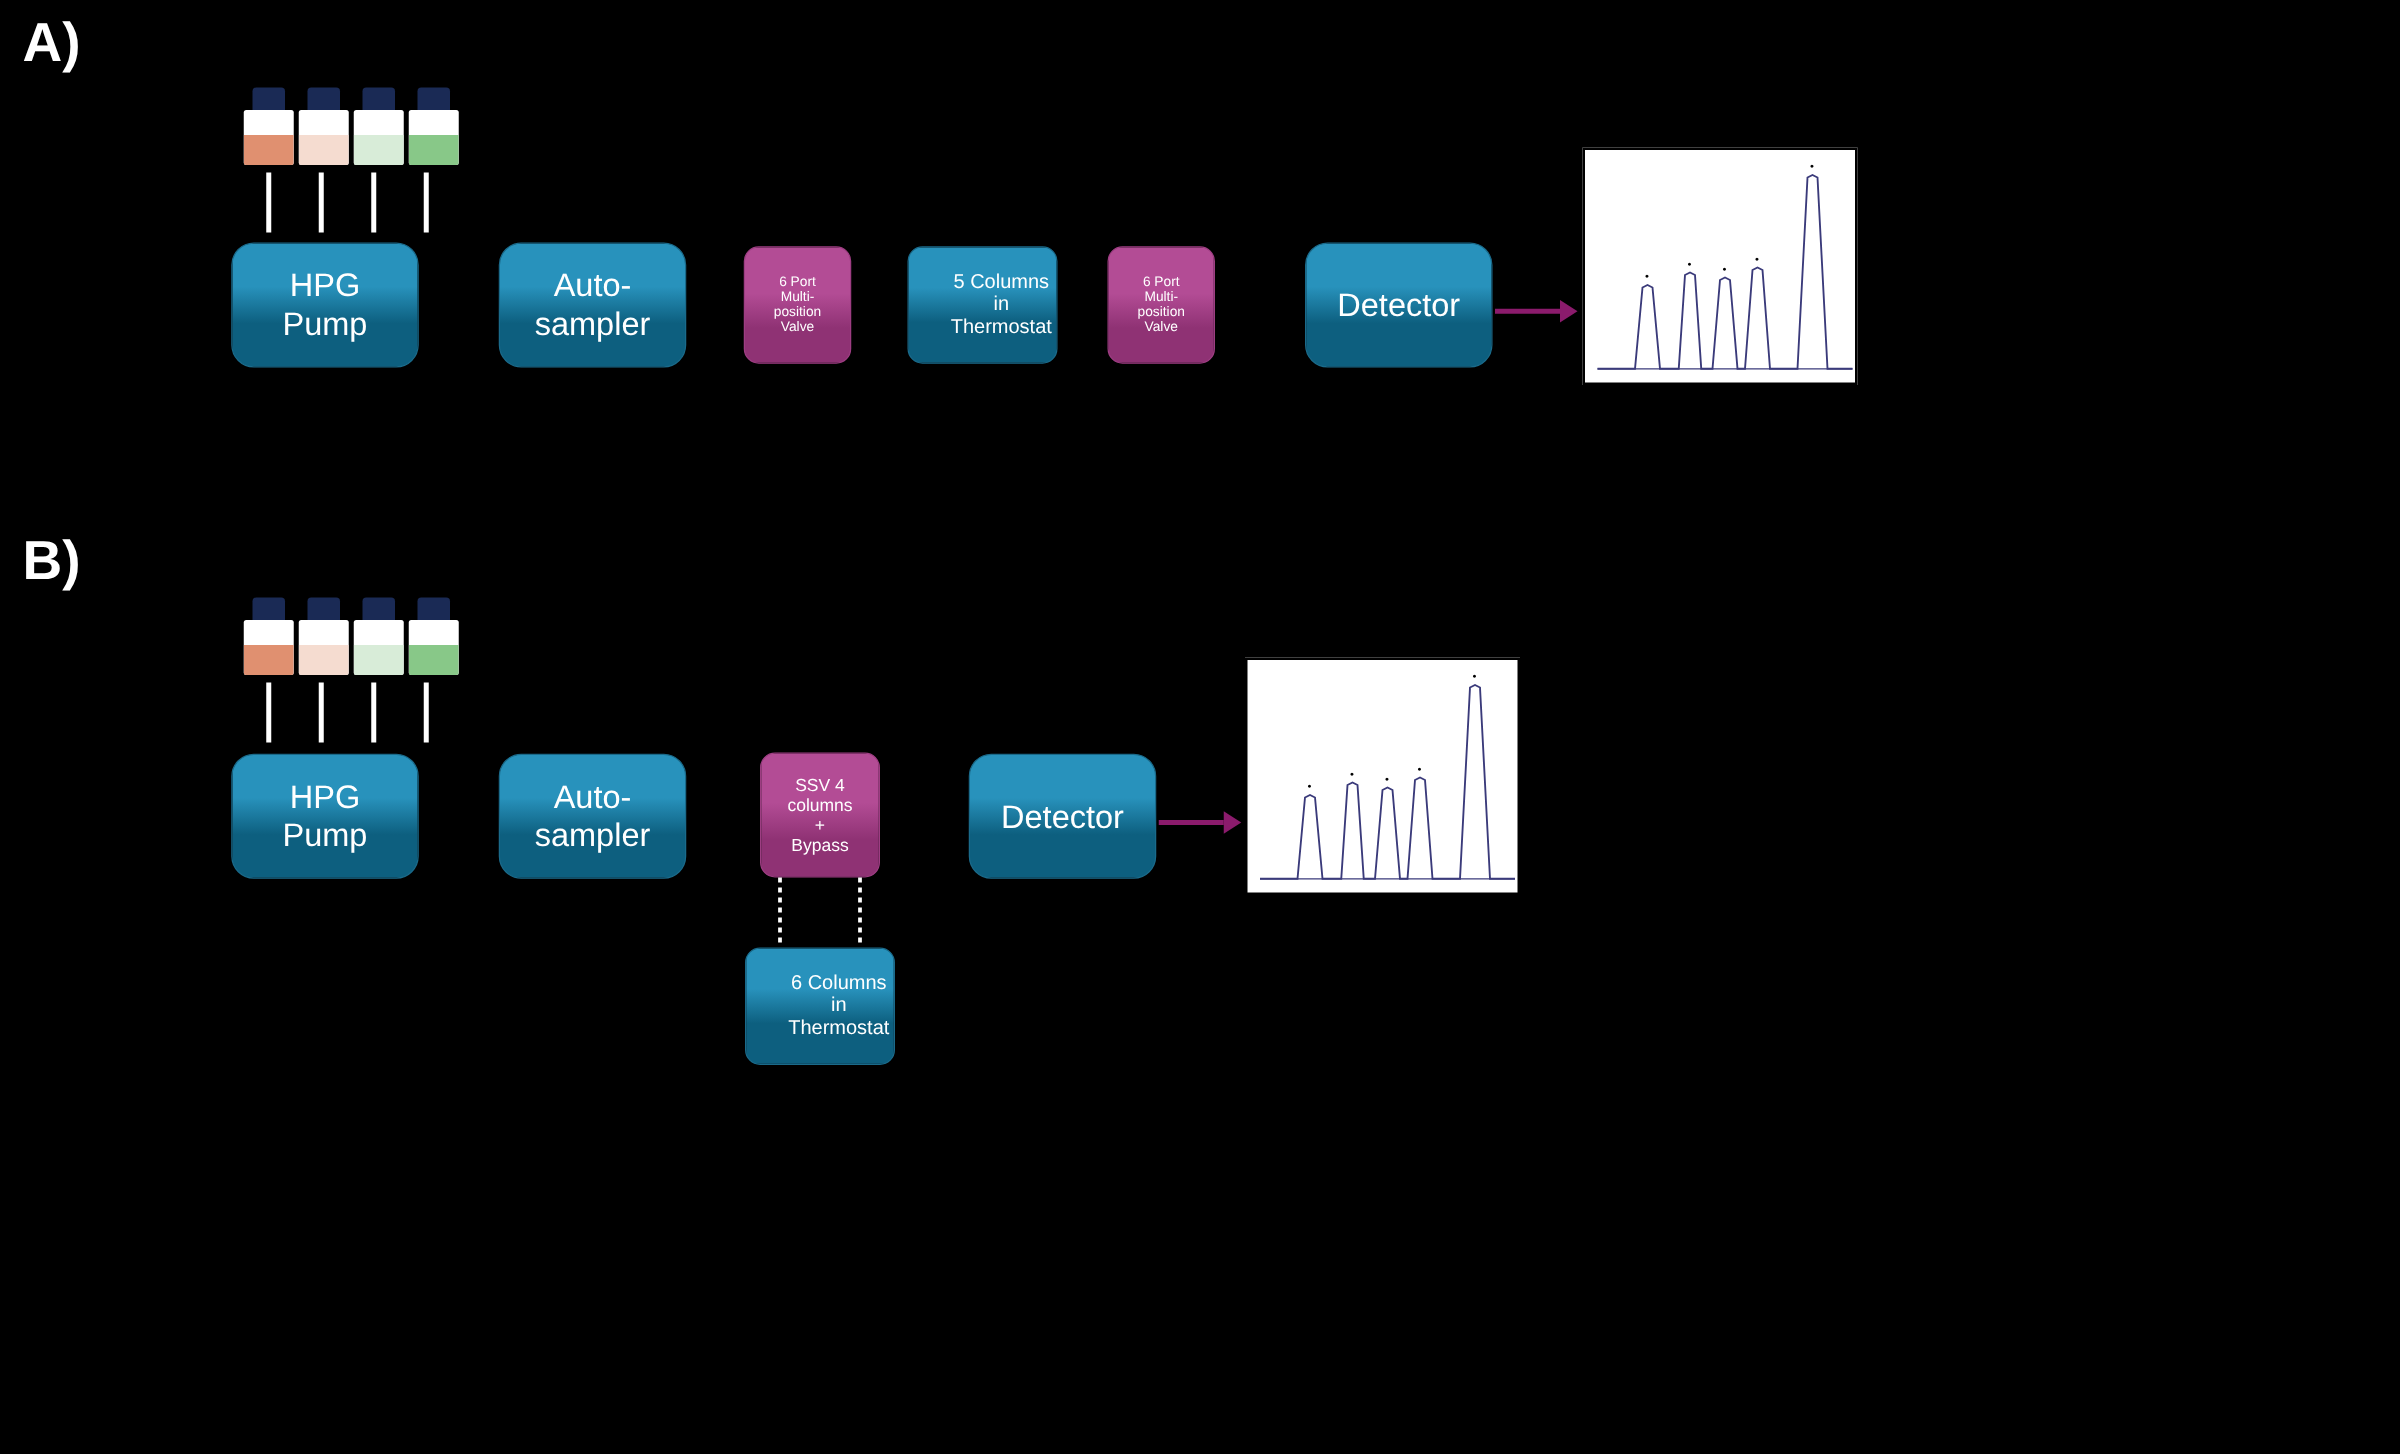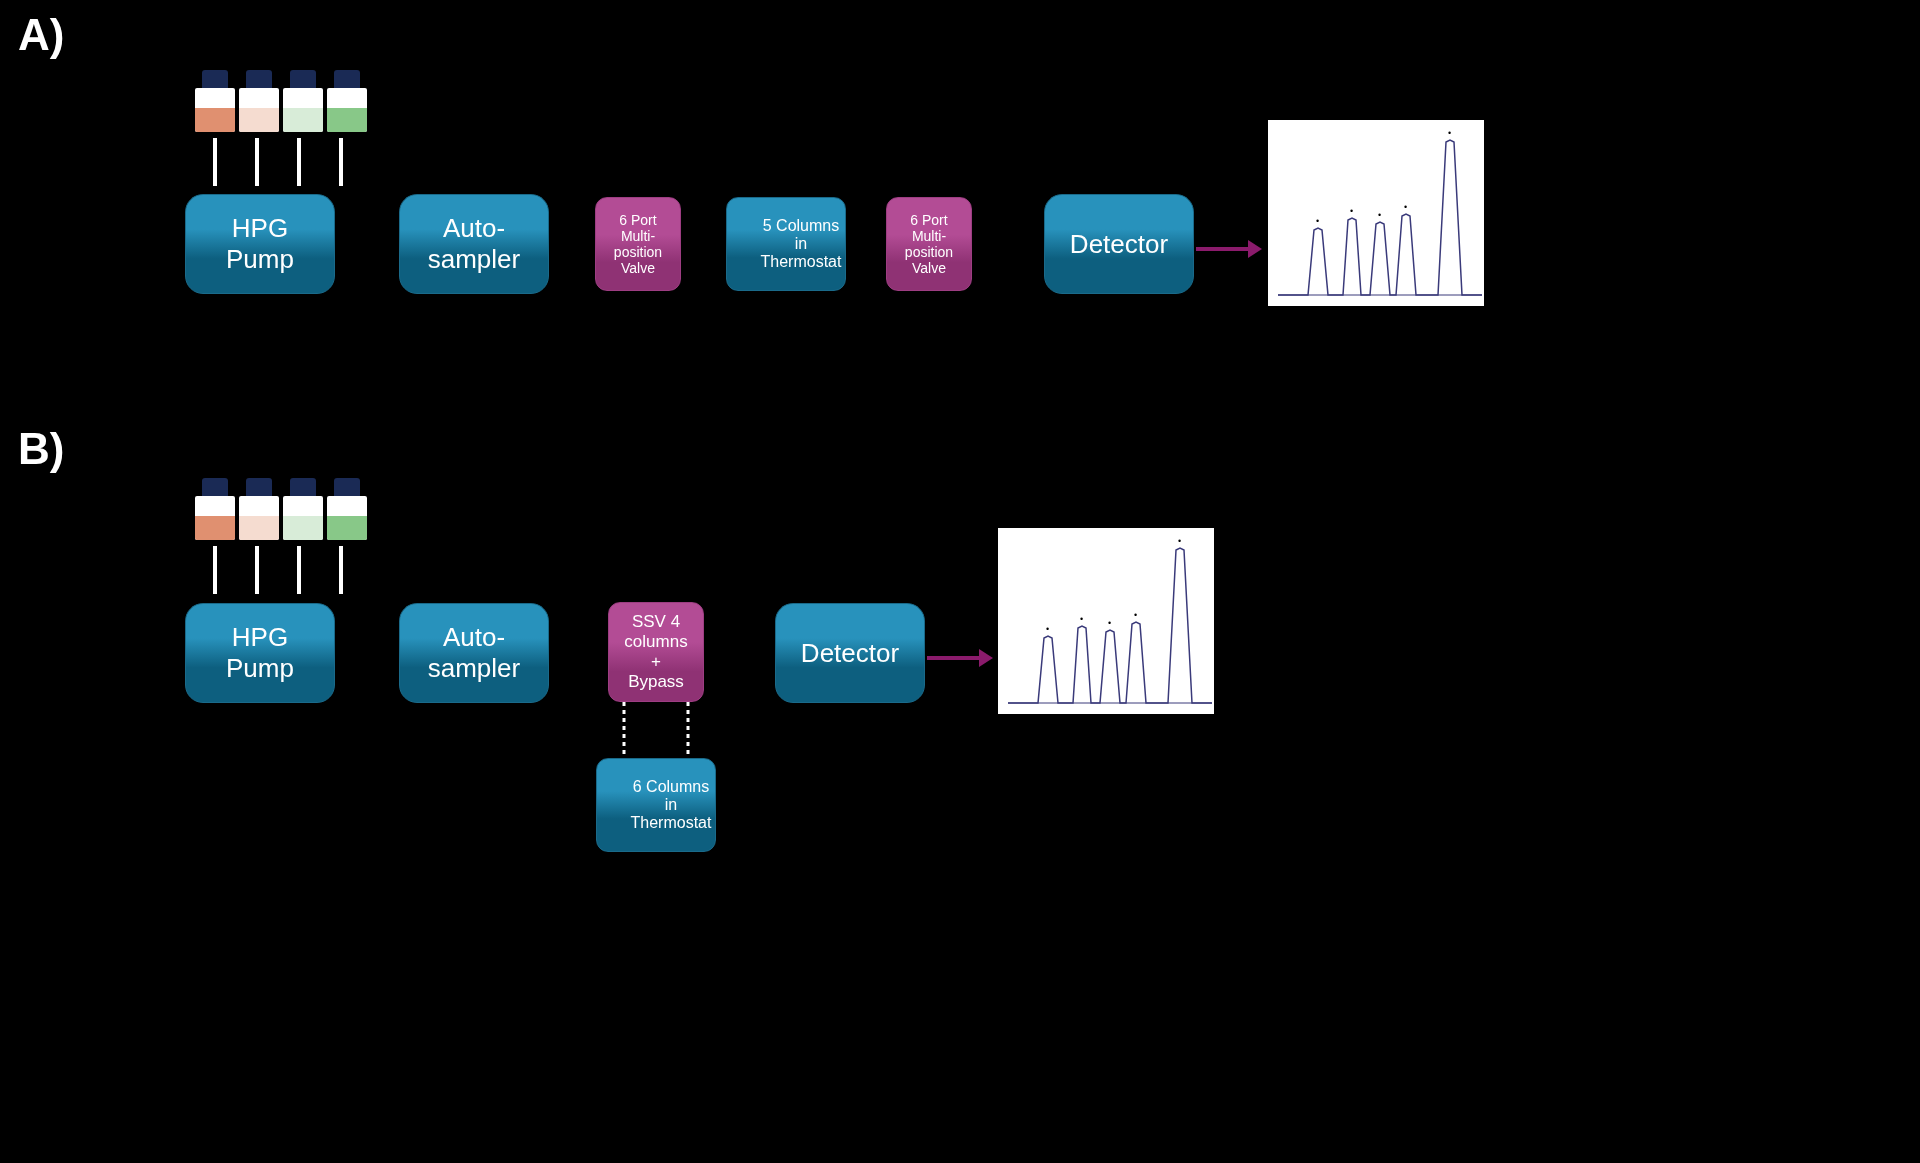--- a/index.html
+++ b/index.html
@@ -79,21 +79,21 @@
     }
     .box-purple {
       background: linear-gradient(to bottom, #b34c95 0%, #b34c95 40%, #8f3274 70%, #8f3274 100%);
       border-radius: 12px;
       color: #ffffff;
       display: flex;
       flex-direction: column;
       align-items: center;
       justify-content: center;
       text-align: center;
-      font-size: 14px;
+      font-size: 11px;
       padding: 6px;
       border: 1px solid #9d3d82;
     }
     .chromatogram {
       background: #ffffff;
       border: 2px solid #000000;
       position: relative;
     }
     .darrow-right {
       position: absolute;
@@ -228,21 +228,21 @@
     <div class="bottle-line"></div>
   </div>
 </div>
 
 <div class="box-blue" style="position:absolute; left:185px; top:603px; width:150px; height:100px; white-space:pre-line;">HPG
 Pump</div>
 
 <div class="box-blue" style="position:absolute; left:399px; top:603px; width:150px; height:100px; white-space:pre-line;">Auto-
 sampler</div>
 
-<div class="box-purple" style="position:absolute; left:608px; top:602px; width:96px; height:100px; white-space:pre-line; font-size:17px;">SSV 4
+<div class="box-purple" style="position:absolute; left:608px; top:602px; width:96px; height:100px; white-space:pre-line; font-size:14px;">SSV 4
 columns
 +
 Bypass</div>
 
 <div class="box-blue" style="position:absolute; left:775px; top:603px; width:150px; height:100px;">Detector</div>
 
 <div class="darrow-right" style="left:927px; top:649px;">
   <div class="darrow-line" style="width:52px;"></div>
   <div class="darrow-head"></div>
 </div>

